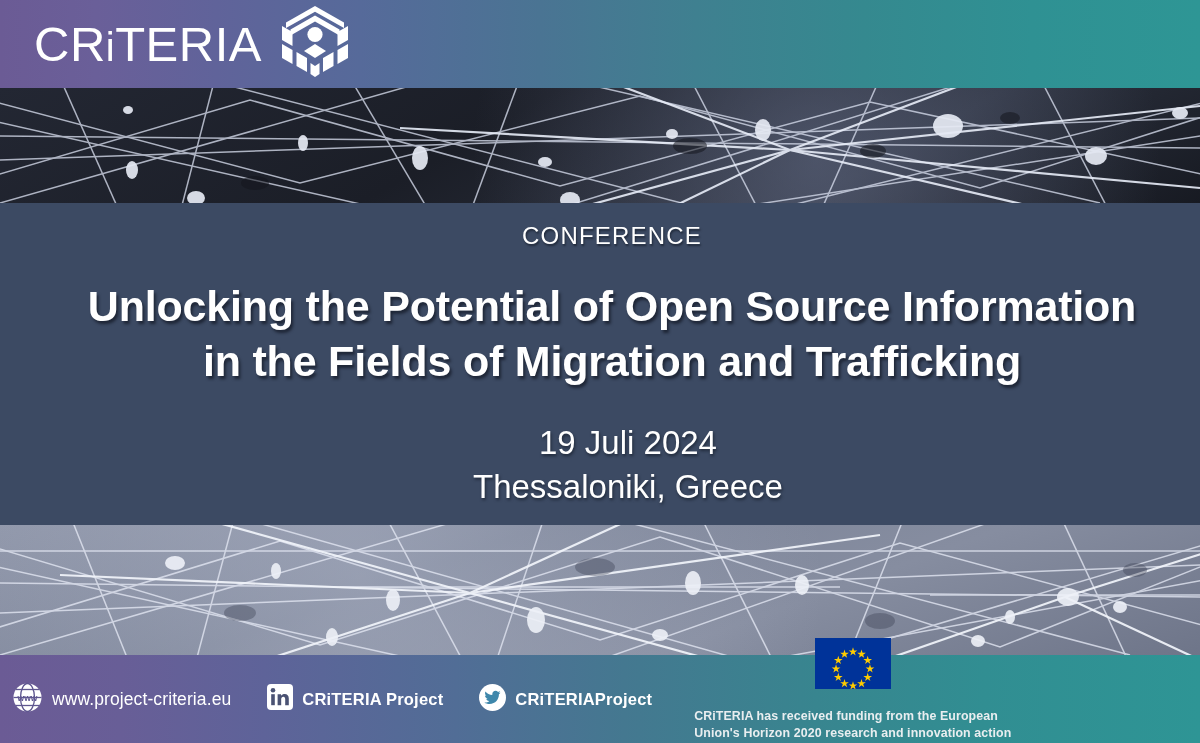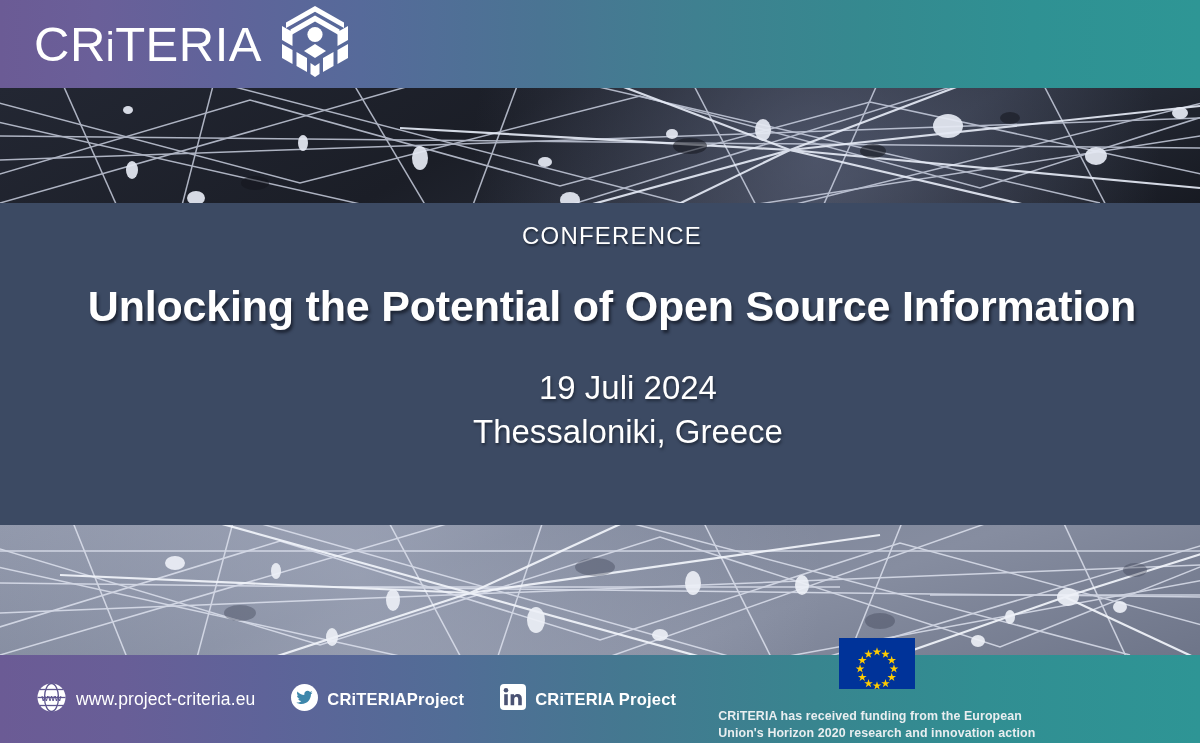--- a/index.html
+++ b/index.html
@@ -134,21 +134,21 @@
         #447890 52%,
         #38858f 68%,
         #318e92 82%,
         #2e9595 100%);
     display: flex;
     align-items: center;
   }
   .footer-left {
     display: flex;
     align-items: center;
-    margin-left: 36px;
+    margin-left: 12px;
     gap: 14px;
   }
   .social {
     display: flex;
     align-items: center;
     gap: 9px;
   }
   .social-label {
     color: #ffffff;
     font-size: 16.5px;
@@ -275,20 +275,21 @@
         <ellipse cx="1010" cy="30" rx="10" ry="6"></ellipse>
       </g>
     </svg>
   </div>
 
   <div class="main-panel">
     <div class="eyebrow">CONFERENCE</div>
 
     <h1 class="title">
       <span>Unlocking the Potential of Open Source Information</span>
+      <span class="line2">in the Fields of Migration and Trafficking</span>
     </h1>
 
     <div class="when-where">
       <span>19 Juli 2024</span>
       <span class="place">Thessaloniki, Greece</span>
     </div>
   </div>
 
   <div class="mesh mesh-bottom">
     <svg width="1200" height="130" viewBox="0 0 1200 130" aria-hidden="true">
@@ -364,47 +365,47 @@
               <path d="M3.6 23.5 H27.4"></path>
             </g>
             <text x="15.5" y="19" text-anchor="middle" font-family="'Liberation Sans', sans-serif" font-size="8.5" font-weight="bold" fill="#5f5790">www</text>
           </svg>
         </span>
         <span class="site-label">www.project-criteria.eu</span>
       </div>
 
       <div class="social" style="margin-left:22px;">
         <span>
+          <svg width="26" height="26" viewBox="0 0 26 26" aria-hidden="true">
+            <rect x="0" y="0" width="26" height="26" rx="4" fill="#ffffff"></rect>
+            <rect x="4.2" y="10.2" width="3.6" height="11" fill="#4a5273"></rect>
+            <circle cx="6" cy="6.3" r="2.3" fill="#4a5273"></circle>
+            <path d="M10.6 10.2 h3.4 v1.6 c0.8 -1.4 2.3 -1.9 3.7 -1.9 c2.5 0 4.1 1.6 4.1 4.6 v6.7 h-3.6 v-6 c0 -1.5 -0.6 -2.4 -1.9 -2.4 c-1.3 0 -2.1 0.9 -2.1 2.5 v5.9 h-3.6 z" fill="#4a5273"></path>
+          </svg>
+        </span>
+        <span class="social-label">CRiTERIA Project</span>
+      </div>
+
+      <div class="social" style="margin-left:22px;">
+        <span>
           <svg width="27" height="27" viewBox="0 0 27 27" aria-hidden="true">
             <circle cx="13.5" cy="13.5" r="13.5" fill="#ffffff"></circle>
             <path d="M21.6 8.4 c-0.6 0.27 -1.24 0.45 -1.91 0.53 c0.69 -0.41 1.21 -1.06 1.46 -1.84
                      c-0.64 0.38 -1.36 0.66 -2.12 0.81 c-0.61 -0.65 -1.47 -1.05 -2.43 -1.05
                      c-1.84 0 -3.33 1.49 -3.33 3.33 c0 0.26 0.03 0.51 0.09 0.76
                      c-2.77 -0.14 -5.22 -1.46 -6.86 -3.48 c-0.29 0.49 -0.45 1.06 -0.45 1.67
                      c0 1.16 0.59 2.18 1.48 2.78 c-0.55 -0.02 -1.06 -0.17 -1.51 -0.42 v0.04
                      c0 1.61 1.15 2.96 2.67 3.27 c-0.28 0.07 -0.57 0.11 -0.88 0.11
                      c-0.21 0 -0.42 -0.02 -0.62 -0.06 c0.42 1.32 1.65 2.28 3.1 2.31
                      c-1.14 0.89 -2.57 1.42 -4.13 1.42 c-0.27 0 -0.53 -0.02 -0.79 -0.05
                      c1.47 0.94 3.22 1.49 5.1 1.49 c6.12 0 9.46 -5.07 9.46 -9.46
                      l-0.01 -0.43 c0.65 -0.47 1.21 -1.05 1.66 -1.72 z" fill="#3e87ab"></path>
           </svg>
         </span>
         <span class="social-label">CRiTERIAProject</span>
-      </div>
-
-      <div class="social" style="margin-left:22px;">
-        <span>
-          <svg width="26" height="26" viewBox="0 0 26 26" aria-hidden="true">
-            <rect x="0" y="0" width="26" height="26" rx="4" fill="#ffffff"></rect>
-            <rect x="4.2" y="10.2" width="3.6" height="11" fill="#4a5273"></rect>
-            <circle cx="6" cy="6.3" r="2.3" fill="#4a5273"></circle>
-            <path d="M10.6 10.2 h3.4 v1.6 c0.8 -1.4 2.3 -1.9 3.7 -1.9 c2.5 0 4.1 1.6 4.1 4.6 v6.7 h-3.6 v-6 c0 -1.5 -0.6 -2.4 -1.9 -2.4 c-1.3 0 -2.1 0.9 -2.1 2.5 v5.9 h-3.6 z" fill="#4a5273"></path>
-          </svg>
-        </span>
-        <span class="social-label">CRiTERIA Project</span>
       </div>
     </div>
 
     <div class="footer-right">
       <span class="eu-flag">
         <svg width="76" height="51" viewBox="0 0 76 51" aria-hidden="true">
           <rect width="76" height="51" fill="#003399"></rect>
           <g fill="#ffcc00">
             <polygon points="38,9.3 39.03,12.46 42.35,12.46 39.66,14.41 40.69,17.57 38,15.62 35.31,17.57 36.34,14.41 33.65,12.46 36.97,12.46"></polygon>
             <polygon points="46.5,11.57 47.53,14.73 50.85,14.73 48.16,16.68 49.19,19.84 46.5,17.89 43.81,19.84 44.84,16.68 42.15,14.73 45.47,14.73"></polygon>

